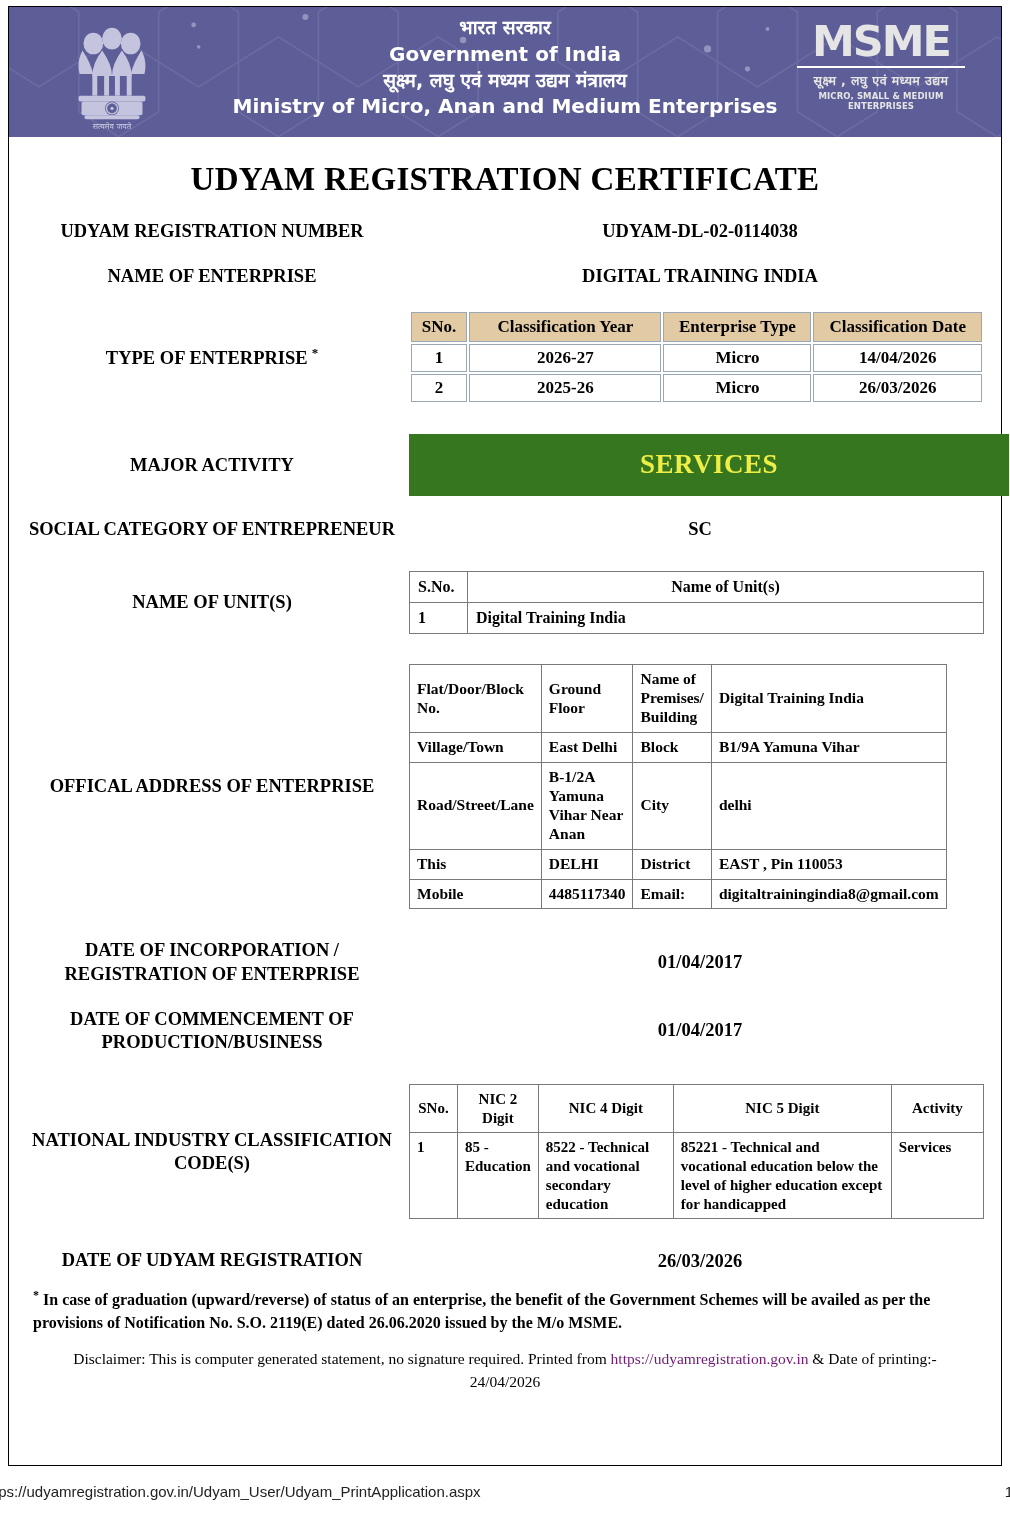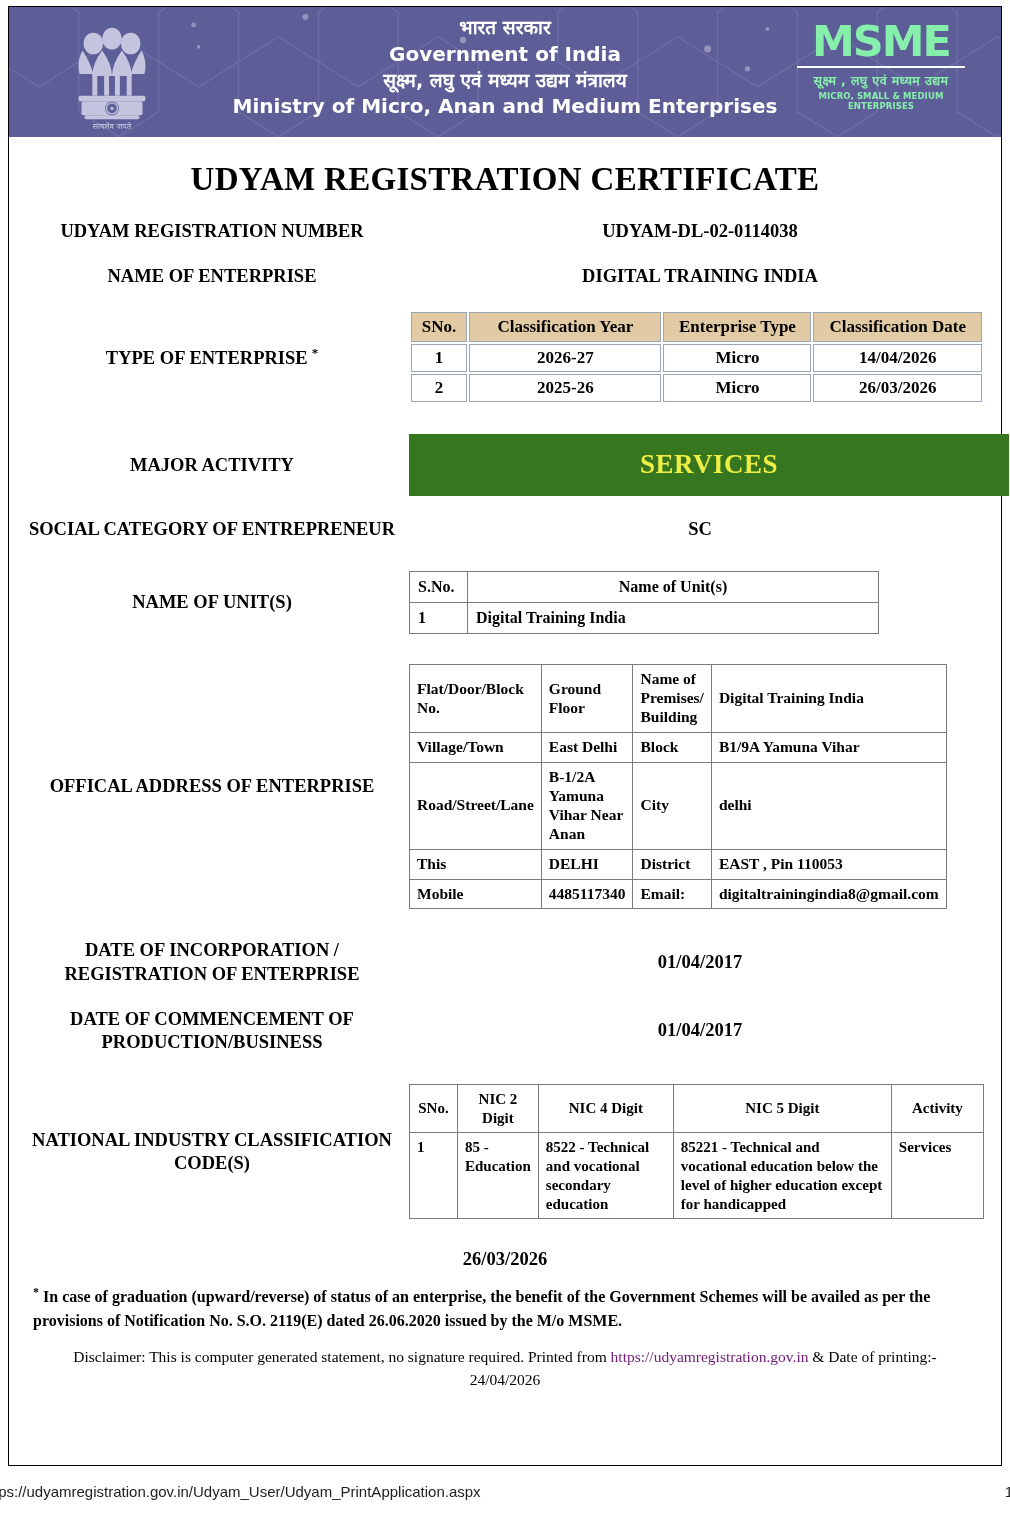--- a/index.html
+++ b/index.html
@@ -57,21 +57,21 @@
     font-size: 19px; font-weight: bold;
   }
   .banner-center .en2 {
     font-size: 20px; font-weight: bold;
   }
   .msme-logo {
     position: absolute;
     right: 30px; top: 14px;
     width: 180px;
     text-align: center;
-    color: #86efac;
+    color: #e5e5e5;
   }
   .msme-wordmark {
     font-family: "DejaVu Sans", sans-serif;
     font-weight: bold;
     font-size: 43px;
     letter-spacing: -2px;
     line-height: 0.95;
   }
   .msme-rule {
     height: 2px; background: #fff;
@@ -152,21 +152,21 @@
   .t-class td {
     border: 1px solid #9aa7b4;
     background: #fff;
     padding: 3px 6px;
     text-align: center;
     font-size: 17px;
   }
 
   .t-plain {
     border-collapse: collapse;
-    width: 470px;
+    width: 575px;
   }
   .t-plain th, .t-plain td {
     border: 1px solid #7a7a7a;
     padding: 6px 8px;
     font-size: 16px;
     font-weight: bold;
     vertical-align: middle;
   }
   .t-plain th { text-align: center; }
   .t-plain td { text-align: left; }
@@ -498,20 +498,21 @@
               <td>Services</td>
             </tr>
           </tbody>
         </table>
       </div>
     </div>
 
     <div class="spacer-l"></div>
 
     <div class="row">
+      <div class="lbl" style="text-align:center">DATE OF UDYAM REGISTRATION</div>
       <div class="val">26/03/2026</div>
     </div>
 
     <div class="spacer-s"></div>
 
     <div class="footnote">
       <span class="star">*</span>
       <span>In case of graduation (upward/reverse) of status of an enterprise, the benefit of the Government Schemes will be availed as per the provisions of Notification No. S.O. 2119(E) dated    26.06.2020 issued by the M/o MSME.</span>
     </div>
 

